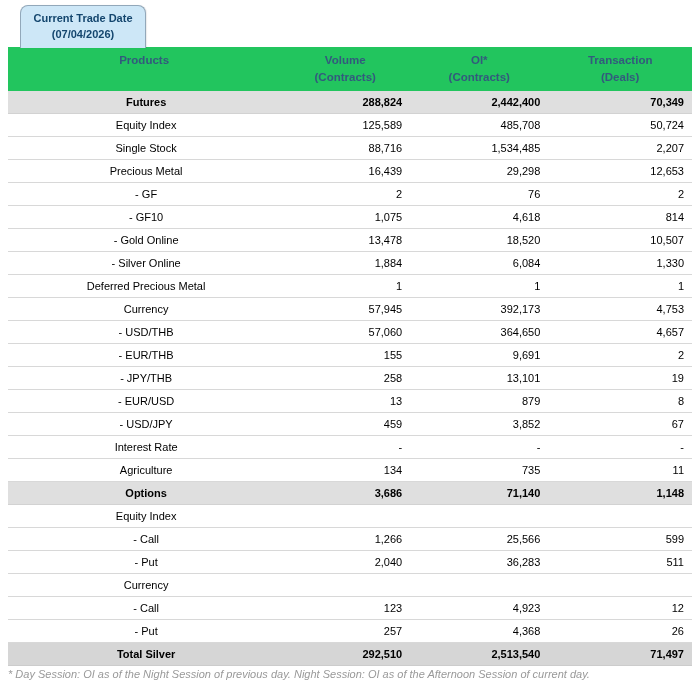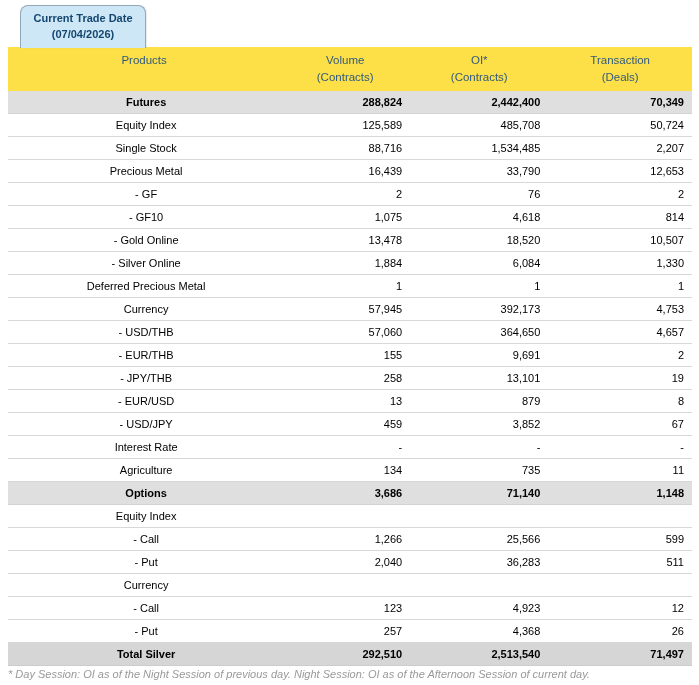--- a/index.html
+++ b/index.html
@@ -45,24 +45,24 @@
   table {
     border-collapse: collapse;
     width: 100%;
     table-layout: fixed;
   }
   col.c-products { width: 39.8%; }
   col.c-volume   { width: 19.0%; }
   col.c-oi       { width: 20.2%; }
   col.c-deals    { width: 21.0%; }
   thead th {
-    background: #fde047;
+    background: #22c55e;
     color: #335a7d;
     font-size: 11.5px;
-    font-weight: normal;
+    font-weight: bold;
     text-align: center;
     vertical-align: top;
     padding: 5px 2px 4px 2px;
     height: 35px;
   }
   thead th .h-line { line-height: 17px; }
   thead th .h-sub  { line-height: 17px; min-height: 17px; }
   tbody td {
     font-size: 11px;
     color: #000000;
@@ -141,21 +141,21 @@
           </tr>
           <tr class="row-normal">
             <td class="cell-product">Single Stock</td>
             <td class="cell-num">88,716</td>
             <td class="cell-num">1,534,485</td>
             <td class="cell-num">2,207</td>
           </tr>
           <tr class="row-normal">
             <td class="cell-product">Precious Metal</td>
             <td class="cell-num">16,439</td>
-            <td class="cell-num">33,790</td>
+            <td class="cell-num">29,298</td>
             <td class="cell-num">12,653</td>
           </tr>
           <tr class="row-normal">
             <td class="cell-product">- GF</td>
             <td class="cell-num">2</td>
             <td class="cell-num">76</td>
             <td class="cell-num">2</td>
           </tr>
           <tr class="row-normal">
             <td class="cell-product">- GF10</td>

